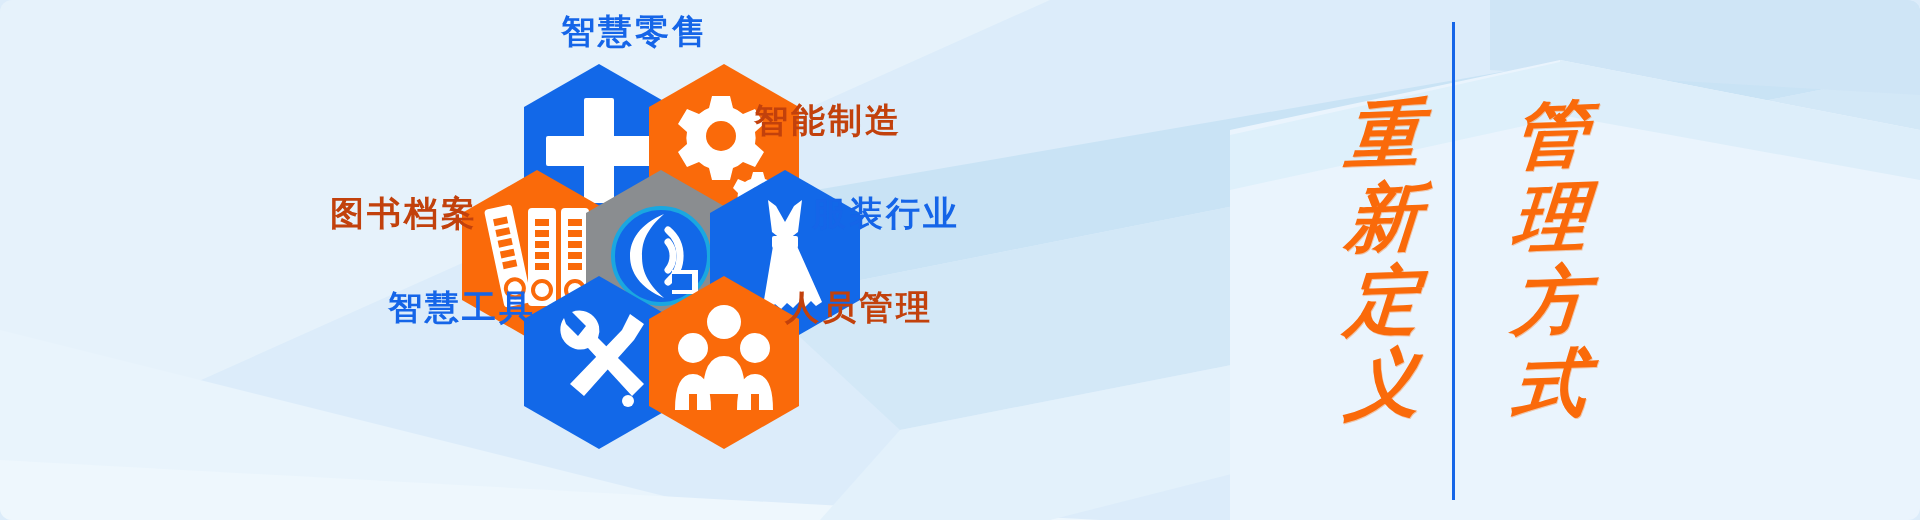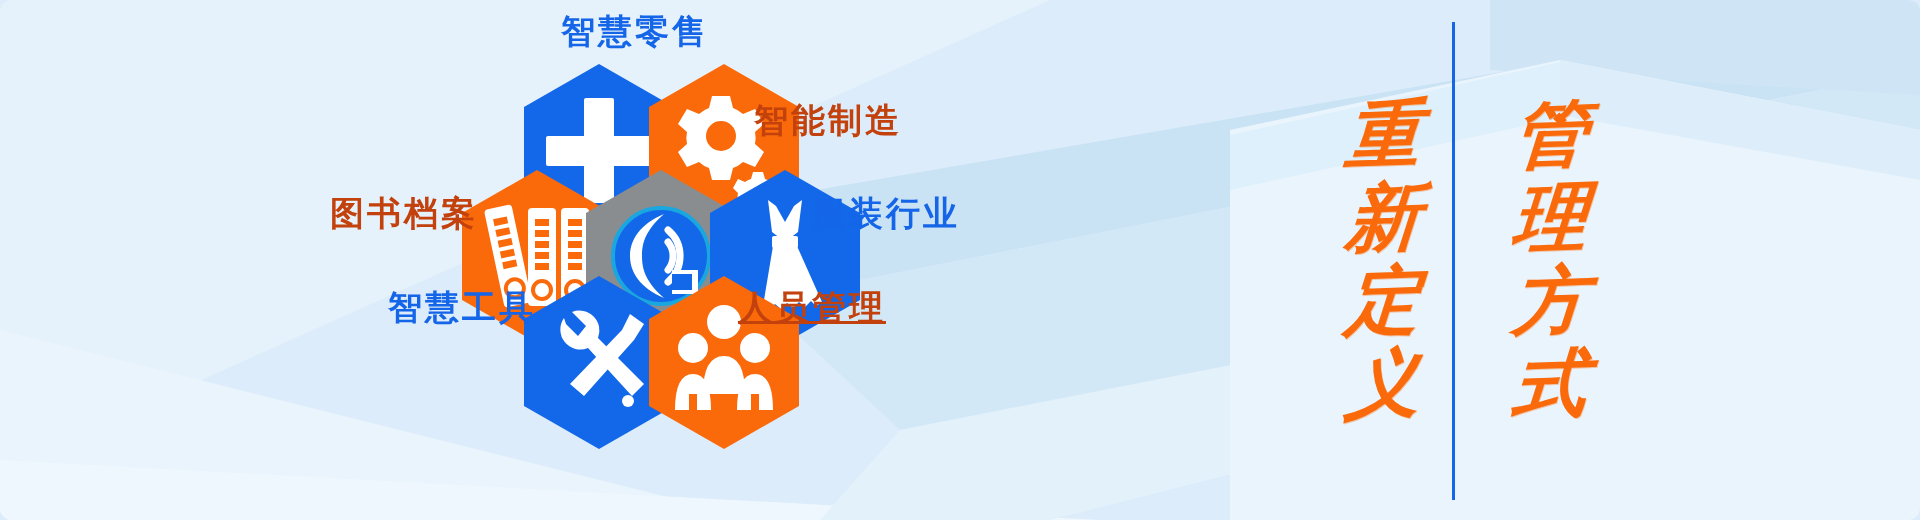--- a/index.html
+++ b/index.html
@@ -224,21 +224,21 @@
 
 
   <div class="hex-label lbl-orange" style="left:754px;top:103px;">智能制造</div>
 
   <div class="hex-label lbl-orange" style="left:330px;top:196px;">图书档案</div>
 
   <div class="hex-label lbl-blue" style="left:812px;top:196px;">服装行业</div>
 
   <div class="hex-label lbl-blue" style="left:388px;top:290px;">智慧工具</div>
 
-  <div class="hex-label lbl-orange" style="left:738px;top:290px;text-decoration:underline;">人员管理</div>
+  <div class="hex-label lbl-orange" style="left:785px;top:290px;">人员管理</div>
 
 
   <div id="slogan">
 
     <div class="callig-col" id="callig-col-1">
       <div class="callig-char">重</div>
       <div class="callig-char">新</div>
       <div class="callig-char">定</div>
       <div class="callig-char">义</div>
     </div>

